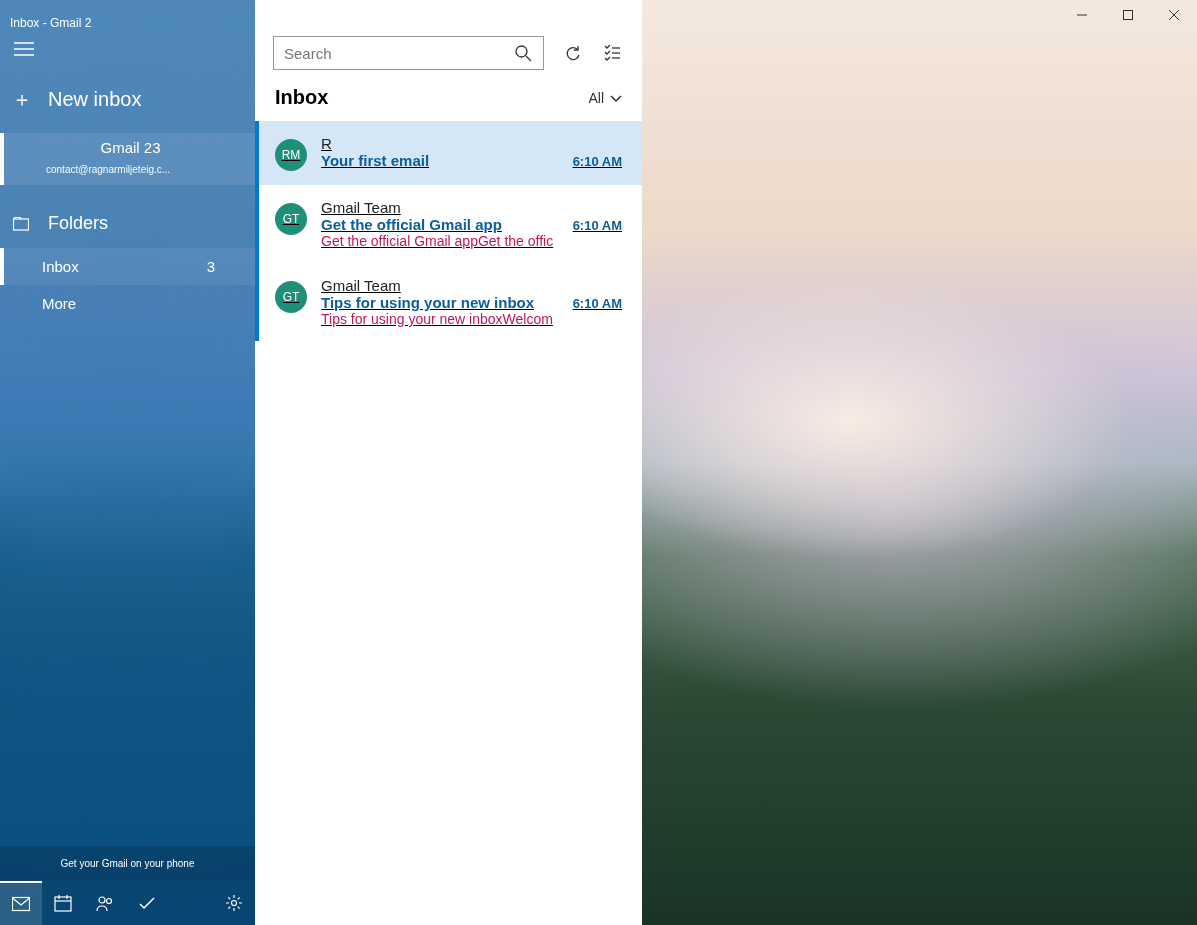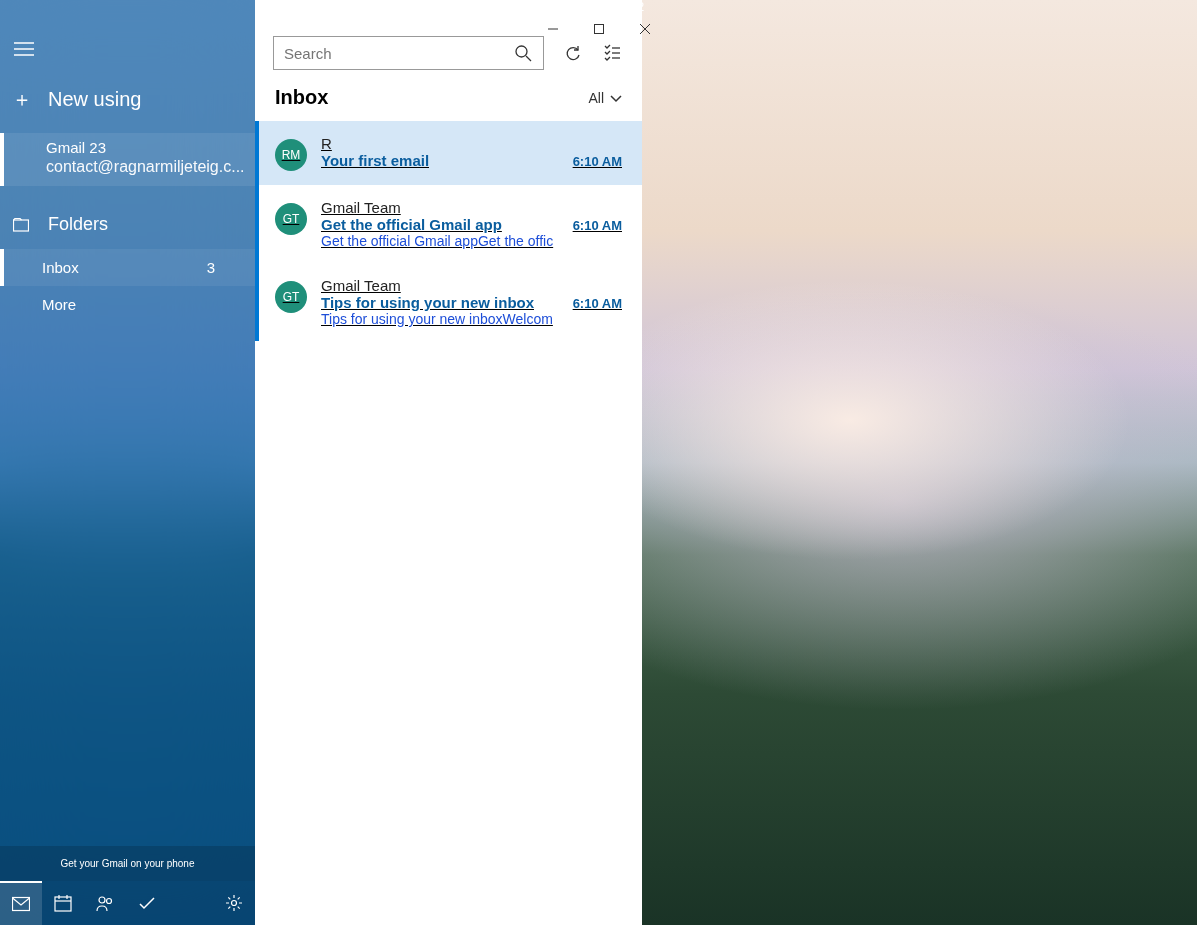--- a/index.html
+++ b/index.html
@@ -13,22 +13,22 @@
 }
 .bg-mountain {
   position: absolute; inset: 0; z-index: 0;
   background:
     radial-gradient(ellipse 400px 200px at 850px 420px, rgba(255,240,230,0.9), transparent 70%),
     radial-gradient(ellipse 600px 300px at 900px 500px, rgba(200,190,210,0.8), transparent 70%),
     linear-gradient(to bottom, #f4e8df 0%, #ecd9c9 25%, #d0c5d8 40%, #a5b8c0 50%, #4a6b52 60%, #2d4a35 75%, #1a3326 100%);
 }
 .titlebar {
   position: absolute; top: 0; left: 0; right: 0; height: 30px;
-  display: flex; align-items: center; justify-content: space-between;
-  z-index: 10; color: white; font-size: 12px; flex-direction: column;
+  display: flex; align-items: flex-end; justify-content: space-between;
+  z-index: 10; color: white; font-size: 12px;
 }
 .titlebar-left { padding-left: 10px; }
 .win-controls { display: flex; }
 .win-btn { width: 46px; height: 30px; display: flex; align-items: center; justify-content: center; color: #333; cursor: pointer; }
 .win-btn svg { width: 10px; height: 10px; }
 .sidebar {
   position: relative; z-index: 5;
   width: 255px; height: 100%;
   background: rgba(0, 90, 170, 0.68);
   backdrop-filter: blur(40px);
@@ -46,22 +46,22 @@
 .new-mail .plus { font-size: 20px; font-weight: 300; width: 18px; text-align: center; }
 .section-header {
   display: flex; align-items: center; gap: 18px;
   padding: 14px 12px; font-size: 18px; font-weight: 400;
 }
 .section-header .ico { width: 18px; display: flex; justify-content: center; }
 .account-item {
   padding: 6px 12px 10px 42px; cursor: pointer;
   border-left: 4px solid white; background: rgba(255,255,255,0.08);
 }
-.account-name { font-size: 15px; display: flex; justify-content: flex-start; padding-right: 28px;}
-.account-email { font-size: 16px; opacity: 0.95; margin-top: 2px; }
+.account-name { font-size: 15px; display: flex; justify-content: center; padding-right: 28px;}
+.account-email { font-size: 10px; opacity: 0.95; margin-top: 8px; }
 .folder-item {
   display: flex; justify-content: space-between; align-items: center;
   padding: 10px 40px 10px 42px; font-size: 15px; cursor: pointer;
 }
 .folder-item.active { border-left: 4px solid white; padding-left: 38px; background: rgba(255,255,255,0.06);}
 .promo { padding: 12px; font-size: 10px; text-align: center; background: rgba(0,0,0,0.15);}
 .bottom-icons { display: flex; height: 44px; background: rgba(0,0,0,0.1);}
 .bottom-icons .bi { flex: 0 0 42px; display: flex; align-items: center; justify-content: center; cursor: pointer; }
 .bottom-icons .bi.active { background: rgba(255,255,255,0.15); border-top: 2px solid white;}
 .bottom-icons .bi.right { margin-left: auto; }
@@ -97,21 +97,21 @@
 .avatar {
   width: 32px; height: 32px; border-radius: 50%; flex-shrink: 0;
   display: flex; align-items: center; justify-content: center;
   color: white; font-size: 12px; font-weight: 500; margin-top: 4px;
 }
 .msg-body { flex: 1; overflow: hidden; }
 .sender { font-size: 15px; color: #222; font-weight: 400; }
 .subject-row { display: flex; justify-content: space-between; align-items: baseline; gap: 8px;}
 .subject { font-size: 15px; color: #0a5d9e; font-weight: 600; white-space: nowrap; overflow: hidden; text-overflow: ellipsis;}
 .time { font-size: 13px; color: #0a5d9e; font-weight: 600; white-space: nowrap;}
-.preview { font-size: 14px; color: #1d4ed8; white-space: nowrap; overflow: hidden; text-overflow: ellipsis; }
+.preview { font-size: 14px; color: #be185d; white-space: nowrap; overflow: hidden; text-overflow: ellipsis; }
 .reading-pane { flex: 1; position: relative; z-index: 1; }
 </style>
 </head>
 <body>
 
 <div class="app">
   <div class="bg-mountain"></div>
 
   <div class="titlebar">
     <div class="titlebar-left">Inbox - Gmail 2</div>
@@ -139,21 +139,21 @@
     <div class="sidebar-top">
       <div class="hamburger">
         <svg viewBox="0 0 20 14">
             <line x1="0" y1="1" x2="20" y2="1" stroke-width="1.5"></line>
             <line x1="0" y1="7" x2="20" y2="7" stroke-width="1.5"></line>
             <line x1="0" y1="13" x2="20" y2="13" stroke-width="1.5"></line>
           </svg>
       </div>
       <div class="new-mail">
         <span class="plus">＋</span>
-        <span>New using</span>
+        <span>New inbox</span>
       </div>
 
       <div class="account-item">
         <div class="account-name">
           <span>Gmail 2</span>
           <span>3</span>
         </div>
         <div class="account-email">contact@ragnarmiljeteig.c...</div>
       </div>
 

